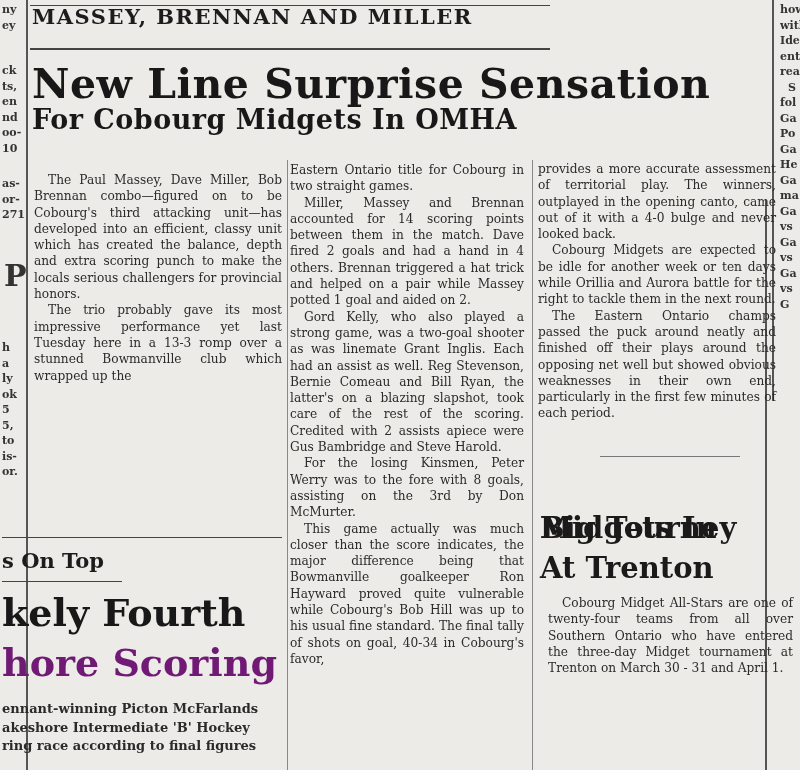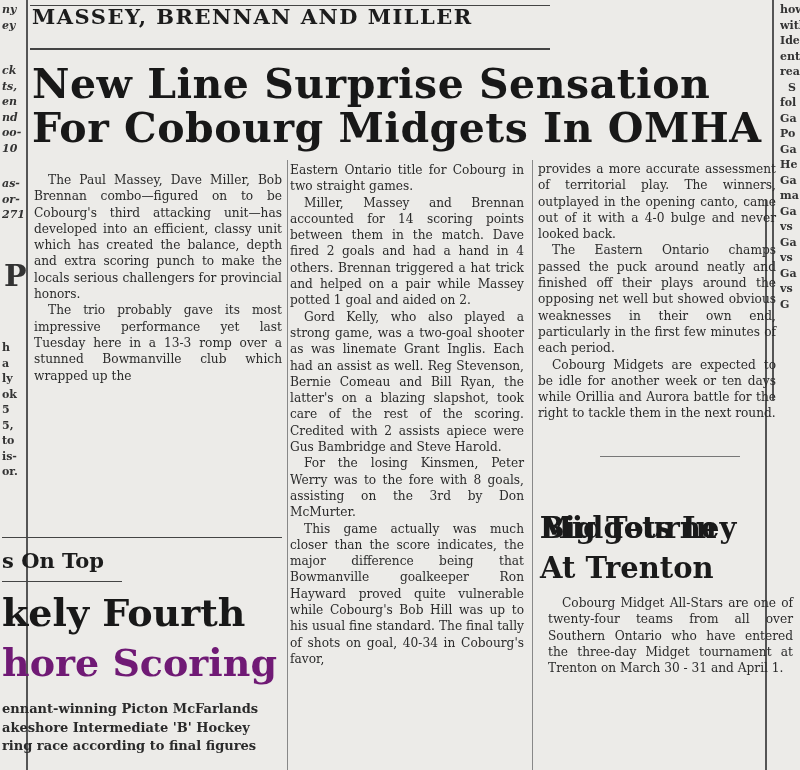--- a/index.html
+++ b/index.html
@@ -18,21 +18,21 @@
   .kicker {
     position:absolute; left:32px; top:4px;
     font-family:"DejaVu Serif", serif; font-weight:bold;
     font-size:21px; letter-spacing:1.5px; color:#1c1c1c;text-align:right;
   }
   .headline {
     position:absolute; font-family:"DejaVu Serif", serif; font-weight:900;
     color:#181818; white-space:nowrap;
   }
   .h1a { left:32px; top:60px; font-size:41px; letter-spacing:0.5px; }
-  .h1b { left:32px; top:104px; font-size:41px; letter-spacing:0.5px; }
+  .h1b { left:32px; top:104px; font-size:27px; letter-spacing:0.5px; }
   .col {
     position:absolute; font-size:12.2px; line-height:16.3px;
     text-align:justify; color:#2b2b2b;
   }
   .col p { margin:0; text-indent:14px; }
   .col p.noind { text-indent:0; }
   .c1 { left:34px; top:172px; width:248px; }
   .c2 { left:290px; top:162px; width:234px; }
   .c3 { left:538px; top:161px; width:238px; }
   .c4 { left:548px; top:595px; width:245px; }
@@ -43,21 +43,21 @@
   .bot-kicker { position:absolute; left:2px; top:548px; font-size:21px; font-weight:bold; color:#1c1c1c; }
   .bh1 { position:absolute; left:2px; top:590px; font-size:38px; font-weight:900; color:#181818; white-space:nowrap; }
   .bh2 { position:absolute; left:2px; top:640px; font-size:38px; font-weight:700; color:#701a75; white-space:nowrap; }
   .bot-body { position:absolute; left:2px; top:700px; width:292px; font-size:13px; line-height:18.5px; font-weight:bold; color:#2a2a2a; white-space:nowrap; overflow:hidden; }
 </style>
 </head>
 <body>
 
 <div class="page">
 
-  <div class="edge-col left-frag" style="top:2px;font-style:italic;">
+  <div class="edge-col left-frag" style="top:2px;">
     <div>ny</div>
     <div>ey</div>
     <div style="height:30px"></div>
     <div>ck</div>
     <div>ts,</div>
     <div>en</div>
     <div>nd</div>
     <div>oo-</div>
     <div>10</div>
     <div style="height:20px"></div>
@@ -122,22 +122,22 @@
   </div>
   <div class="col c2">
     <p class="noind">Eastern Ontario title for Cobourg in two straight games.</p>
     <p>Miller, Massey and Brennan accounted for 14 scoring points between them in the match. Dave fired 2 goals and had a hand in 4 others. Brennan triggered a hat trick and helped on a pair while Massey potted 1 goal and aided on 2.</p>
     <p>Gord Kelly, who also played a strong game, was a two-goal shooter as was linemate Grant Inglis. Each had an assist as well. Reg Stevenson, Bernie Comeau and Bill Ryan, the latter's on a blazing slapshot, took care of the rest of the scoring. Credited with 2 assists apiece were Gus Bambridge and Steve Harold.</p>
     <p>For the losing Kinsmen, Peter Werry was to the fore with 8 goals, assisting on the 3rd by Don McMurter.</p>
     <p>This game actually was much closer than the score indicates, the major difference being that Bowmanville goalkeeper Ron Hayward proved quite vulnerable while Cobourg's Bob Hill was up to his usual fine standard. The final tally of shots on goal, 40-34 in Cobourg's favor,</p>
   </div>
   <div class="col c3">
     <p class="noind">provides a more accurate assessment of territorial play. The winners, outplayed in the opening canto, came out of it with a 4-0 bulge and never looked back.</p>
+    <p>Cobourg Midgets are expected to be idle for another week or ten days while Orillia and Aurora battle for the right to tackle them in the next round.</p>
     <p>The Eastern Ontario champs passed the puck around neatly and finished off their plays around the opposing net well but showed obvious weaknesses in their own end, particularly in the first few minutes of each period.</p>
-    <p>Cobourg Midgets are expected to be idle for another week or ten days while Orillia and Aurora battle for the right to tackle them in the next round.</p>
   </div>
 
   <div class="side-head sh1">Midgets In</div>
   <div class="side-head sh2">Big Tourney</div>
   <div class="side-head sh3">At Trenton</div>
   <div class="col c4">
     <p>Cobourg Midget All-Stars are one of twenty-four teams from all over Southern Ontario who have entered the three-day Midget tournament at Trenton on March 30 - 31 and April 1.</p>
   </div>
 
   <div class="bot-kicker">s On Top</div>

